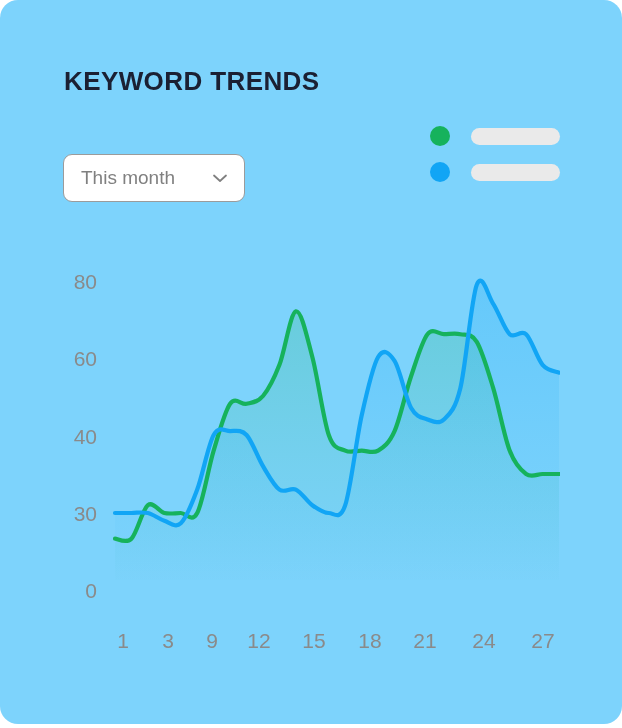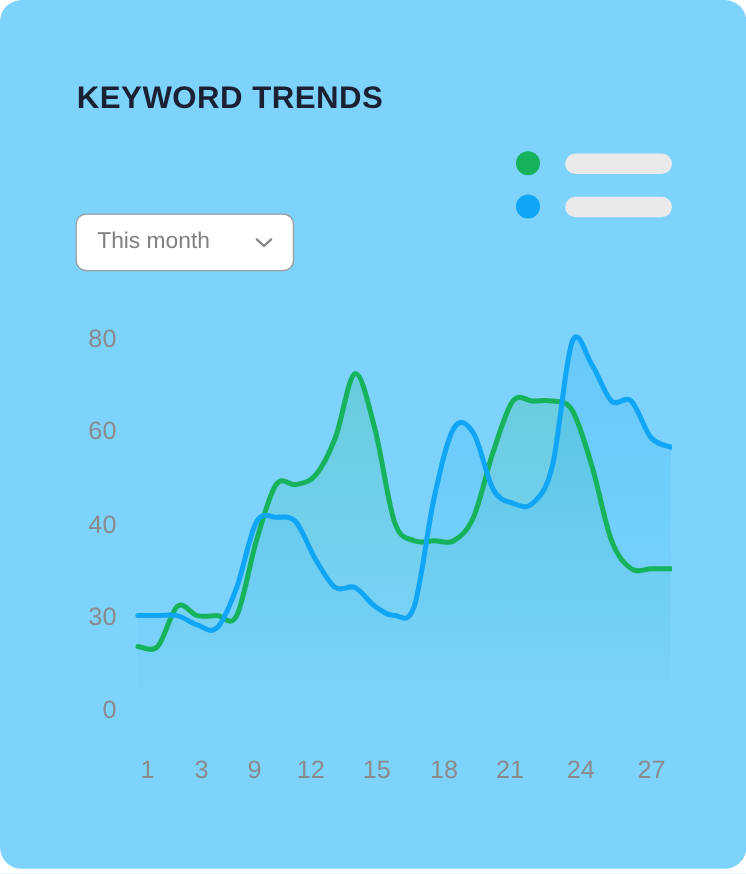--- a/index.html
+++ b/index.html
@@ -40,21 +40,20 @@
     top: 154px;
     width: 182px;
     height: 48px;
     border: 1.6px solid #9b9b9b;
     border-radius: 9px;
     background: #ffffff;
     display: flex;
     align-items: center;
     padding: 0 14px 0 17px;
     cursor: pointer;
-    margin-top: 24px;
   }
   .period-label {
     font-size: 19px;
     color: #808080;
     white-space: nowrap;
   }
   .chevron {
     margin-left: auto;
     width: 20px;
     height: 20px;

